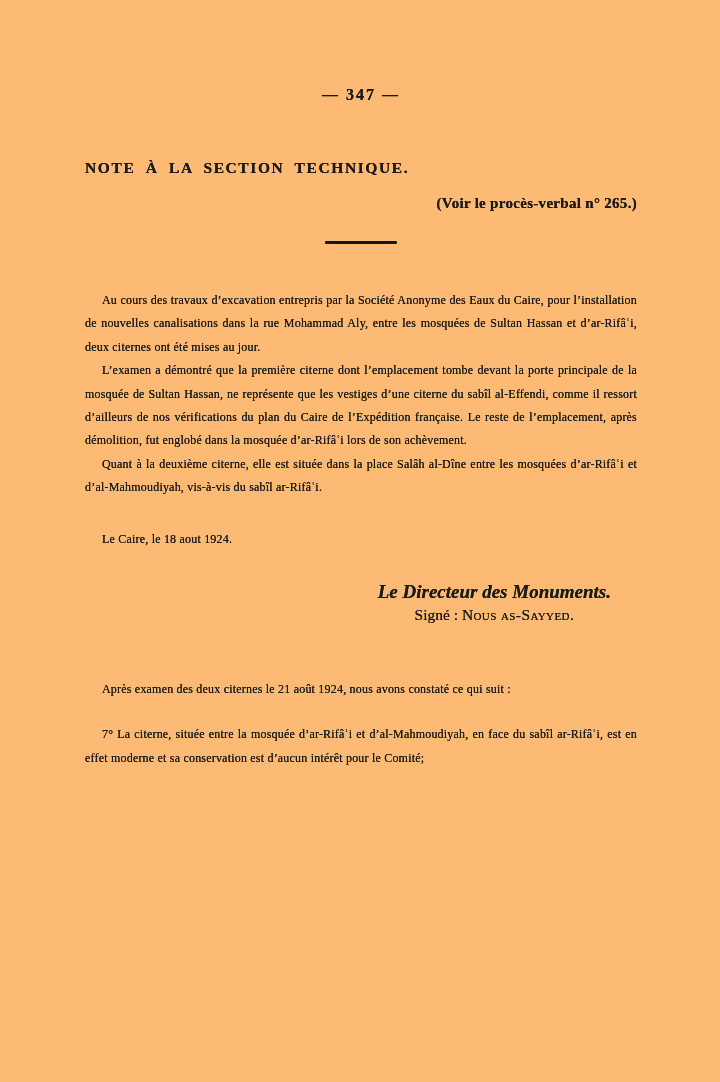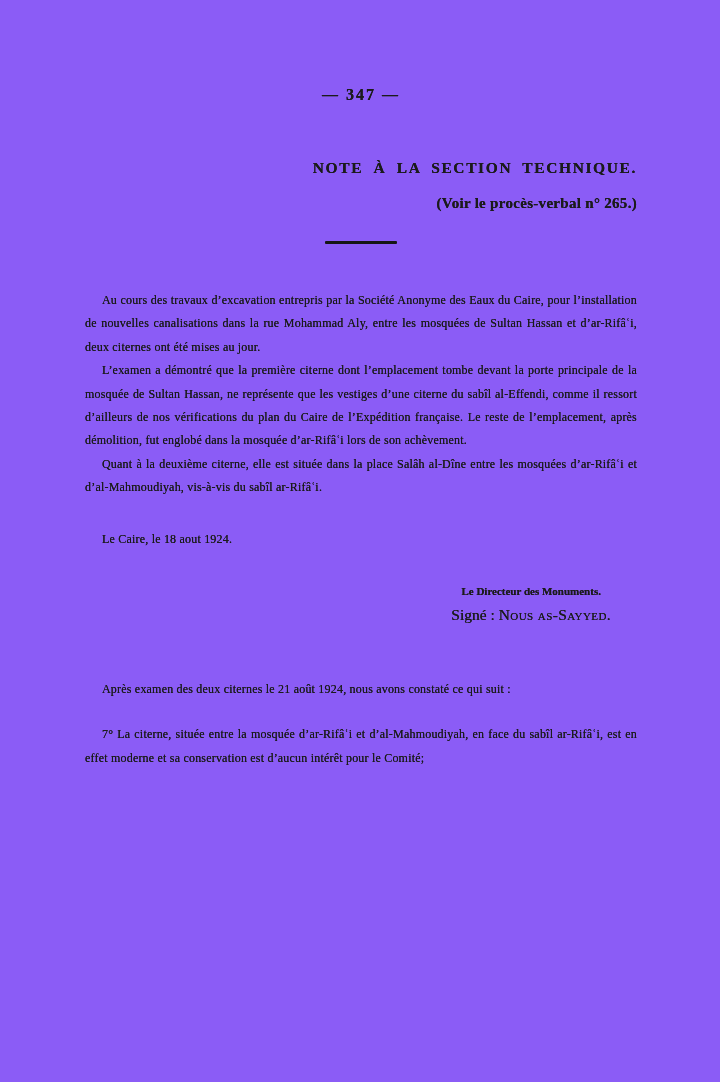--- a/index.html
+++ b/index.html
@@ -5,38 +5,38 @@
   html, body {
     margin: 0;
     padding: 0;
     background: #e8e8e8;
   }
   .scan-page {
     position: relative;
     width: 720px;
     height: 1082px;
     margin: 0 auto;
-    background: #8b5cf6;
+    background: #fdba74;
     color: #1b1b1b;
     font-family: "Liberation Serif", "DejaVu Serif", serif;
     overflow: hidden;
     box-sizing: border-box;
     padding: 86px 83px 0 85px;
     text-shadow: 0 0 0.5px currentColor; 
   }
   .page-number {
     text-align: center;
     font-size: 16px;
     font-weight: bold;
     letter-spacing: 2px;
     margin: 0 0 0 0;
   }
   .doc-title {
     margin-top: 55px;
-    text-align: right;
+    text-align: left;
     font-size: 15.5px;
     font-weight: bold;
     letter-spacing: 1.6px;
     word-spacing: 5px;
   }
   .doc-subtitle {
     margin-top: 18px;
     text-align: right;
     font-size: 15px;
     font-weight: bold;
@@ -63,21 +63,22 @@
     text-align: left;
   }
   .signature-block {
     margin-top: 29px;
     margin-left: auto;
     margin-right: 26px;
     width: fit-content;
     text-align: center;
   }
   .signature-role {
-    font-size: 11px;
+    font-size: 19px;
+    font-style: italic;
     font-weight: bold;
     line-height: 23px;
   }
   .signature-signed {
     font-size: 15.5px;
     line-height: 23px;
   }
   .signature-name {
     font-variant: small-caps;
     letter-spacing: 0.4px;

